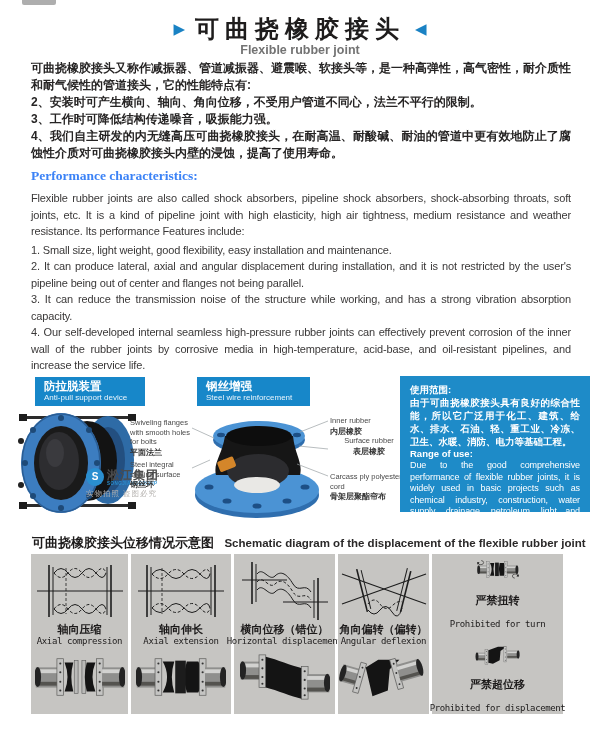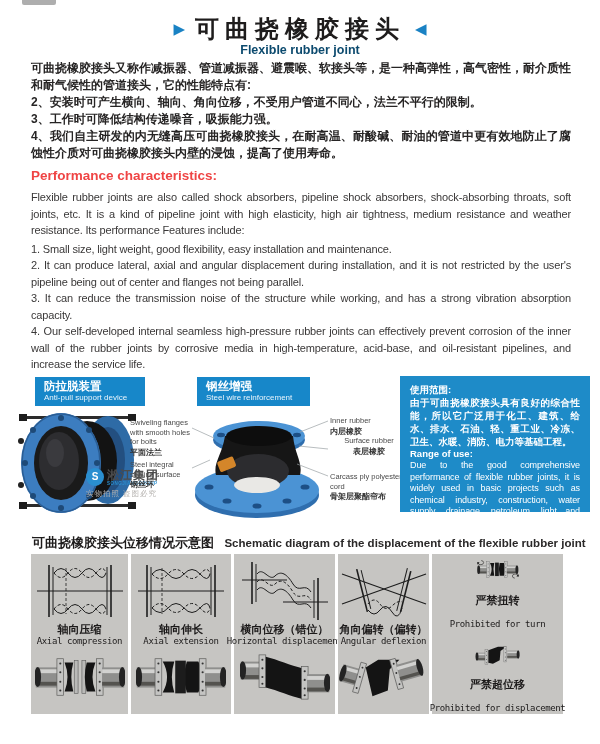--- a/index.html
+++ b/index.html
@@ -10,29 +10,29 @@
     font-family:"Liberation Sans", sans-serif; color:#262424;
   }
   
   .partial-logo { position:absolute; left:22px; top:0; width:34px; height:5px;
     background:#6b6b6b; opacity:.55; border-radius:0 0 2px 2px; }
   .title-row { position:absolute; top:13px; left:0; right:0; text-align:center; }
   .title-cn { font-size:24px; font-weight:bold; letter-spacing:6px; color:#1e1c1c;
     display:inline-block; vertical-align:middle; }
   .tri { display:inline-block; vertical-align:middle; font-size:15px; color:#1a82c4; margin:0 10px; }
   .subtitle-en { position:absolute; top:43px; left:0; right:0; text-align:center;
-    font-size:12.5px; font-weight:bold; color:#0c4a6e; }
+    font-size:12.5px; font-weight:bold; color:#737373; }
 
   
   .top-text { position:absolute; top:60px; left:31px; right:29px; }
   .h-cn { font-size:14.5px; font-weight:bold; color:#1e1c1c; margin-bottom:7px; }
   .cn-par { font-size:12px; font-weight:600; line-height:17px; color:#262424; text-align:justify; }
   .cn-list { margin-bottom:4px; }
   .cn-list div { font-size:12px; font-weight:600; line-height:17px; color:#262424; text-align:justify; }
-  .h-en { font-size:13.5px; font-weight:bold; color:#ef4444; margin:6px 0 6px 0; }
+  .h-en { font-size:13.5px; font-weight:bold; color:#3b82f6; margin:6px 0 6px 0;font-family:Liberation Serif, serif; }
   .en-par, .en-list div { font-size:11px; line-height:16.5px; color:#3a3838; letter-spacing:-0.15px; text-align:justify; }
   .en-par { margin-bottom:2px; }
 
   
   .product-section { position:absolute; top:372px; left:0; width:600px; height:152px; }
   .blue-tag { position:absolute; top:5px; background:#1787c9; color:#fff; padding:3px 9px 3px 9px; }
   .blue-tag .t-cn { font-size:11.5px; font-weight:bold; line-height:13px; }
   .blue-tag .t-en { font-size:8px; line-height:10px; color:#e8f4fc; }
   .tag1 { left:35px; width:110px; }
   .tag2 { left:197px; width:113px; }

